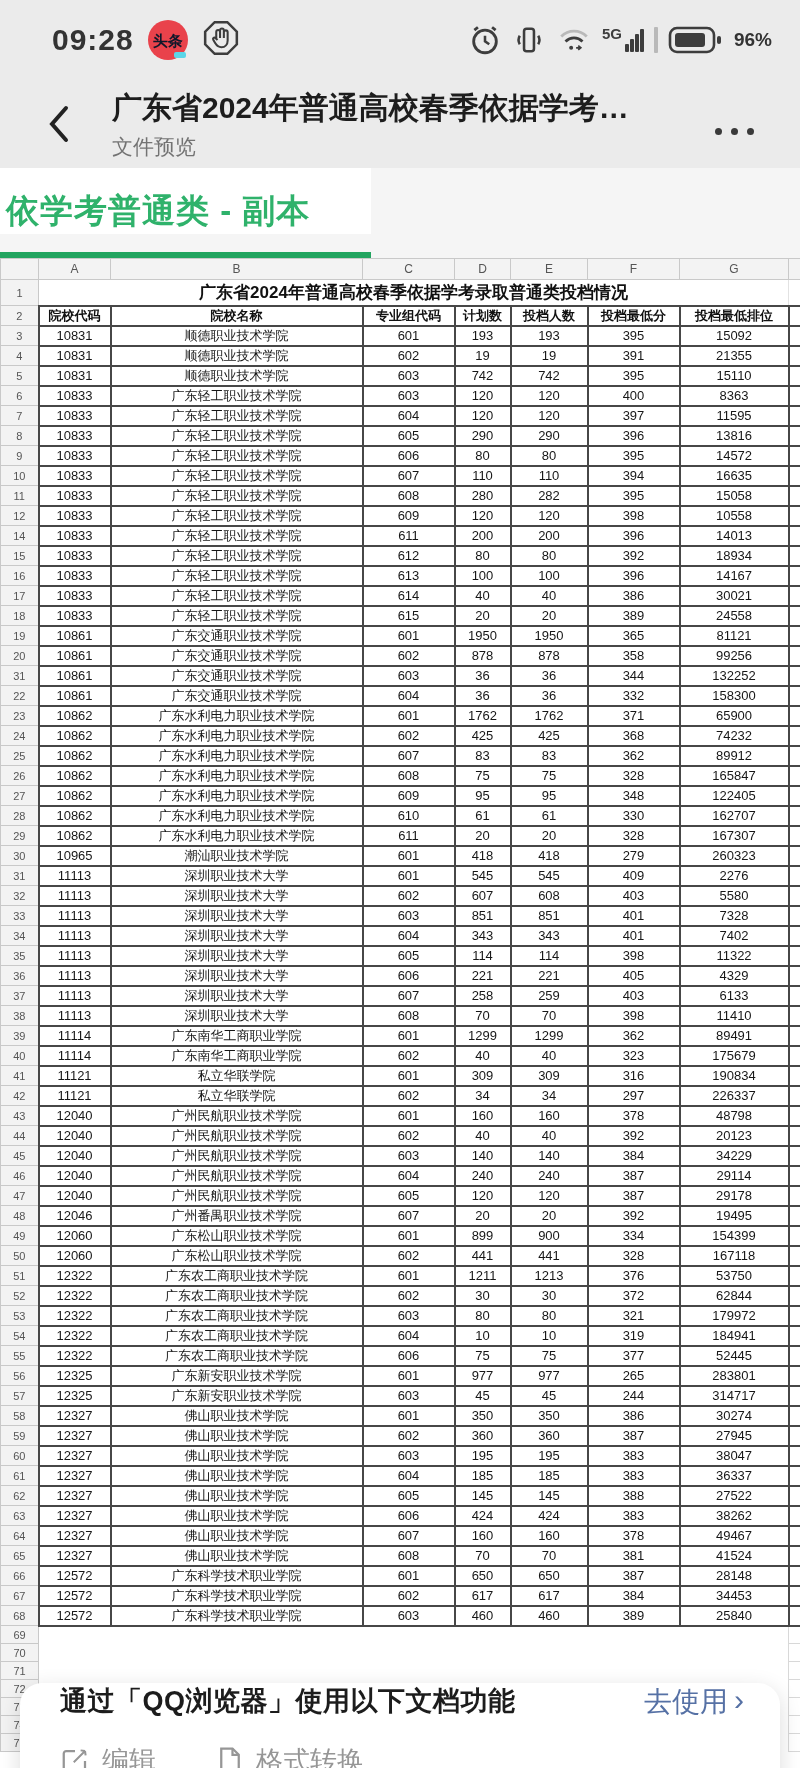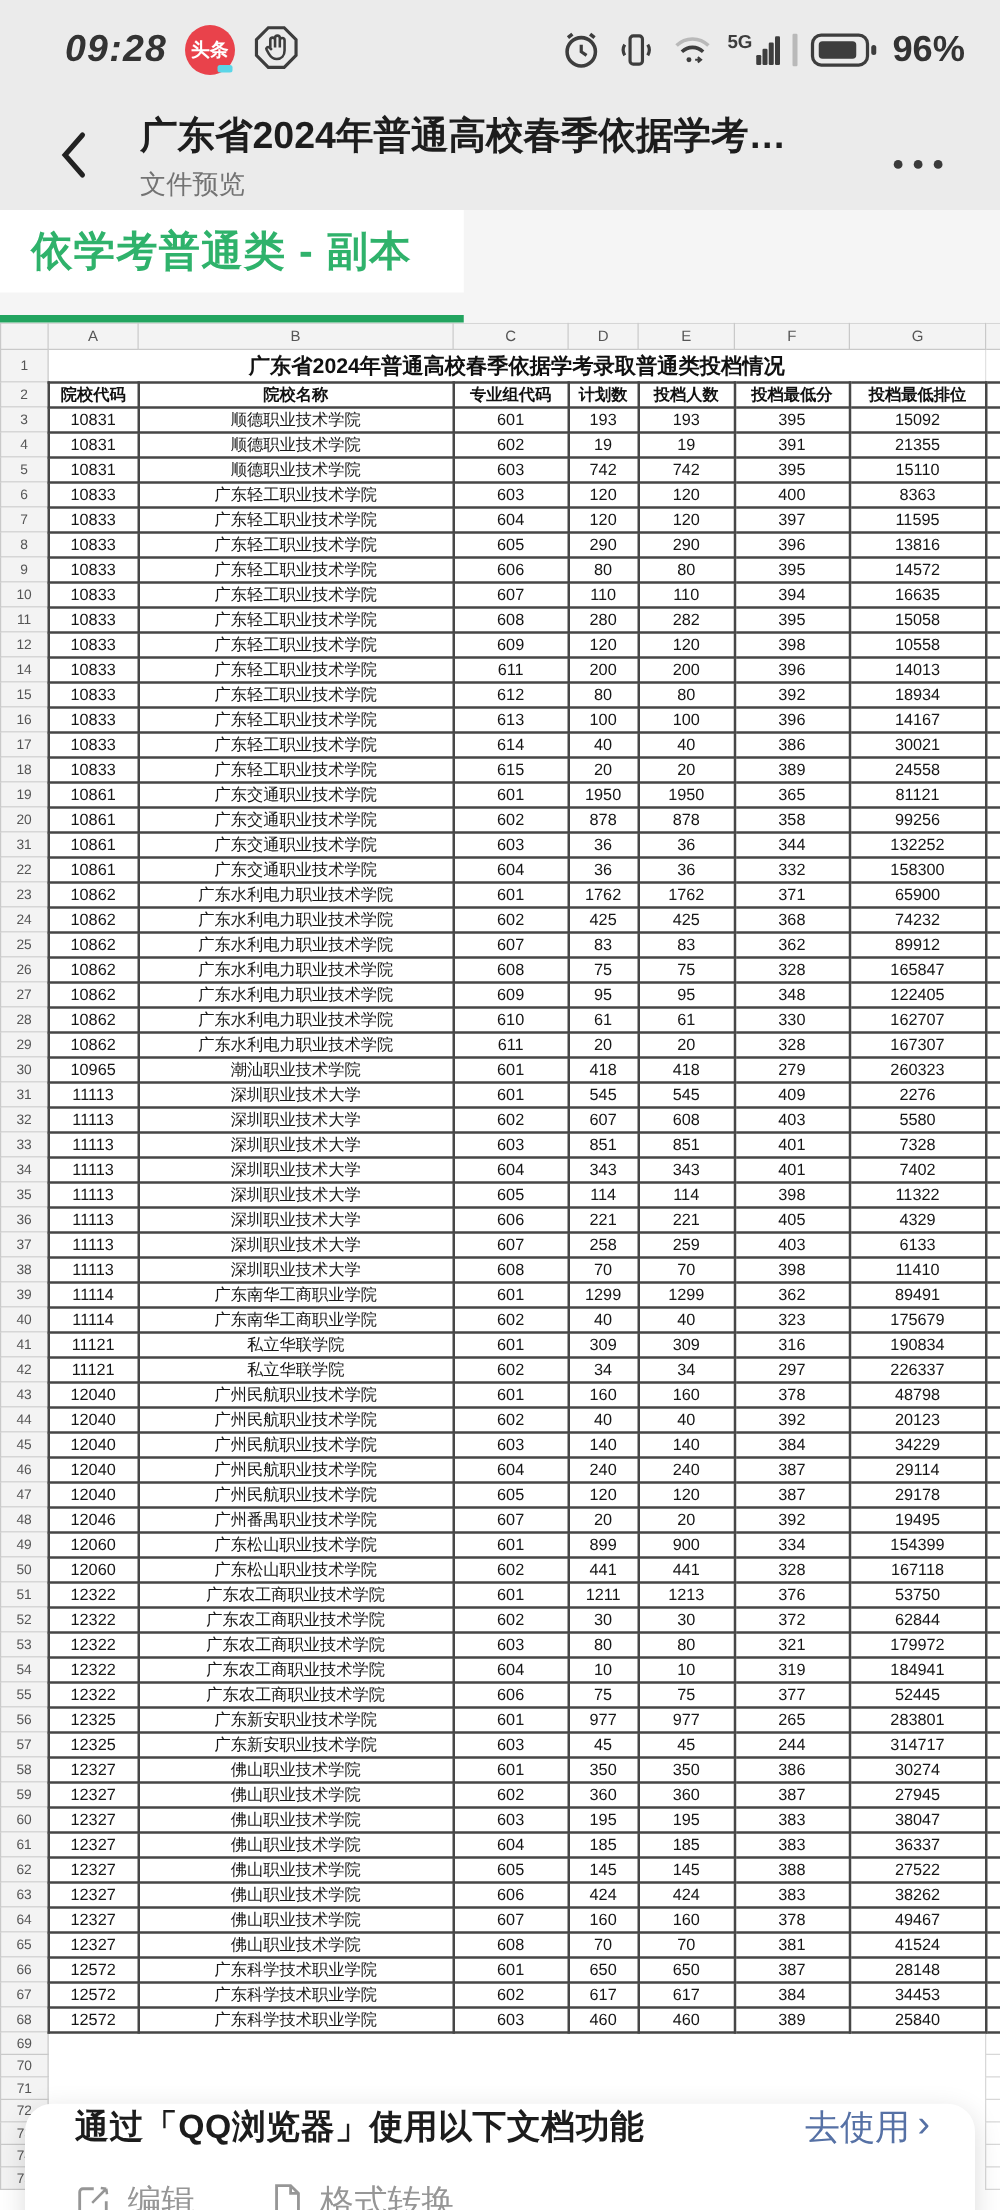--- a/index.html
+++ b/index.html
@@ -3,29 +3,29 @@
 <meta charset="utf-8">
 <style>
   html,body{margin:0;padding:0;}
   body{width:800px;height:1768px;position:relative;overflow:hidden;background:#fff;
        font-family:"Liberation Sans",sans-serif;-webkit-font-smoothing:antialiased;}
   
   .statusbar{position:absolute;top:0;left:0;width:800px;height:80px;background:#ebebeb;
              display:flex;align-items:center;justify-content:space-between;
              padding:0 28px 0 52px;box-sizing:border-box;z-index:4;}
   .sb-left{display:flex;align-items:center;gap:14px;}
-  .sb-time{font-size:30px;font-weight:700;color:#333;letter-spacing:1px;font-style:italic;}
-  .toutiao{width:40px;height:40px;background:#e9424b;border-radius:20px;color:#ffffff;
+  .sb-time{font-size:30px;font-weight:700;color:#333;letter-spacing:1px;}
+  .toutiao{width:40px;height:40px;background:#e9424b;border-radius:20px;color:#0f172a;
            font-size:15px;font-weight:700;display:flex;align-items:center;justify-content:center;
            line-height:1;position:relative;}
   .toutiao::after{content:"";position:absolute;right:2px;bottom:2px;width:12px;height:6px;
                   background:#5bd6e8;border-radius:2px;}
   .sb-right{display:flex;align-items:center;gap:10px;}
   .sb-right svg{display:block;}
-  .battery-pct{font-size:29px;color:#333;font-weight:600;}
+  .battery-pct{font-size:19px;color:#333;font-weight:600;}
   .sig5g{display:flex;align-items:flex-end;gap:1px;}
   .sig5g .g5{font-size:15px;font-weight:700;color:#3d3d3d;margin-right:2px;transform:translateY(-10px);}
   .bar{width:4px;background:#3d3d3d;border-radius:1px;}
   .bar.dim{background:#b9b9b9;}
   
   .watermark{position:absolute;top:-10px;left:8px;z-index:3;
              font-family:"DejaVu Serif",serif;font-size:66px;letter-spacing:30px;
              color:#dd3c3c;opacity:.82;white-space:nowrap;pointer-events:none;}
   
   .navbar{position:absolute;top:80px;left:0;width:800px;height:88px;background:#ebebeb;
@@ -33,21 +33,21 @@
   .back-btn{width:40px;height:56px;display:flex;align-items:center;}
   .nav-texts{margin-left:26px;flex:1;min-width:0;}
   .nav-title{font-size:30px;font-weight:700;color:#1d1d1d;white-space:nowrap;overflow:hidden;
              text-overflow:clip;max-width:600px;}
   .nav-sub{font-size:21px;color:#737373;margin-top:4px;}
   .menu-dots{display:flex;gap:9px;margin-left:10px;padding-top:14px;}
   .menu-dots i{width:7px;height:7px;border-radius:50%;background:#3a3a3a;}
   
   .tabbar{position:absolute;top:168px;left:0;width:800px;height:90px;background:#f5f5f5;z-index:2;}
   .sheet-tab{position:absolute;left:0;top:0;width:371px;height:66px;background:#fff;
-             display:flex;align-items:center;padding-left:25px;box-sizing:border-box;}
+             display:flex;align-items:flex-end;padding-left:6px;box-sizing:border-box;}
   .sheet-tab span{font-size:33px;font-weight:700;color:#2fb26b;letter-spacing:1px;}
   .tab-underline{position:absolute;left:0;bottom:0;width:371px;height:6px;background:#22a45f;}
   
   .sheet{position:absolute;top:258px;left:0;width:800px;height:1510px;overflow:hidden;background:#fff;z-index:1;}
   table{border-collapse:collapse;table-layout:fixed;width:800px;}
   td,th{padding:0;text-align:center;vertical-align:middle;overflow:hidden;white-space:nowrap;}
   .letters-row th{height:20px;background:#f3f3f3;border:1px solid #c9c9c9;
                   font-size:12px;font-weight:400;color:#555;}
   th.gutter{background:#f3f3f3;border:1px solid #c9c9c9;font-size:11px;font-weight:400;color:#555;}
   .title-row{height:26px;}

